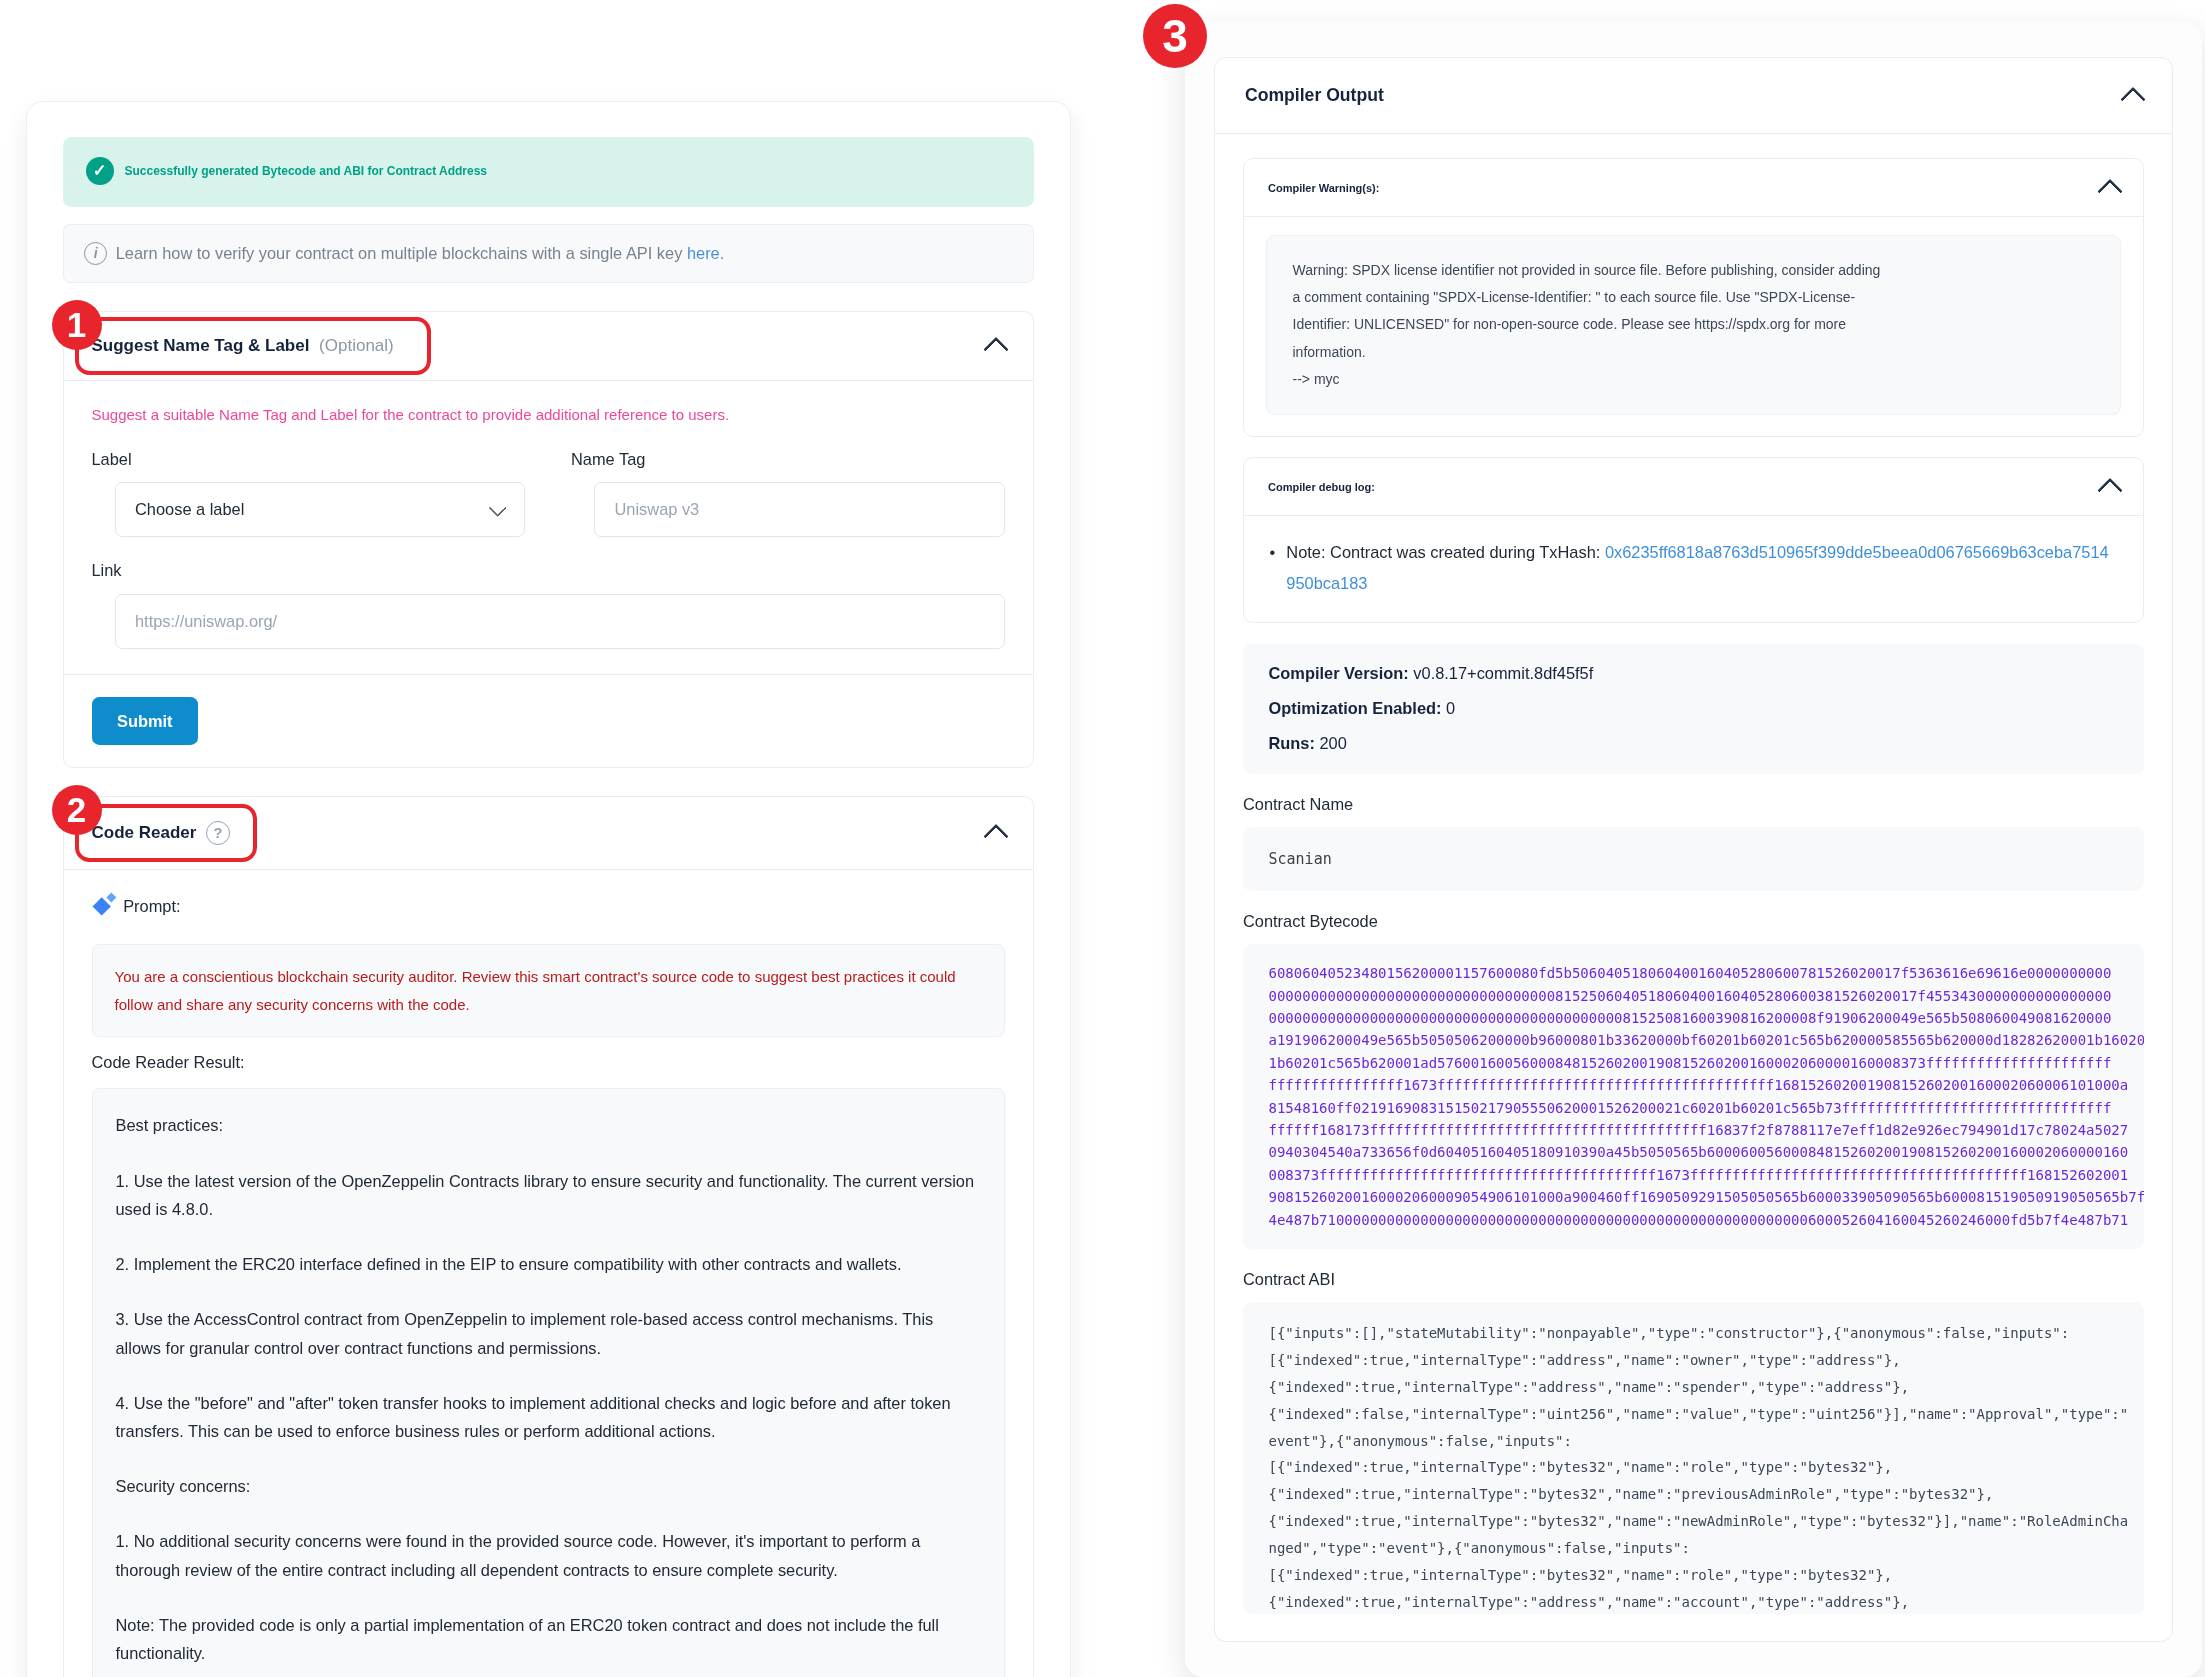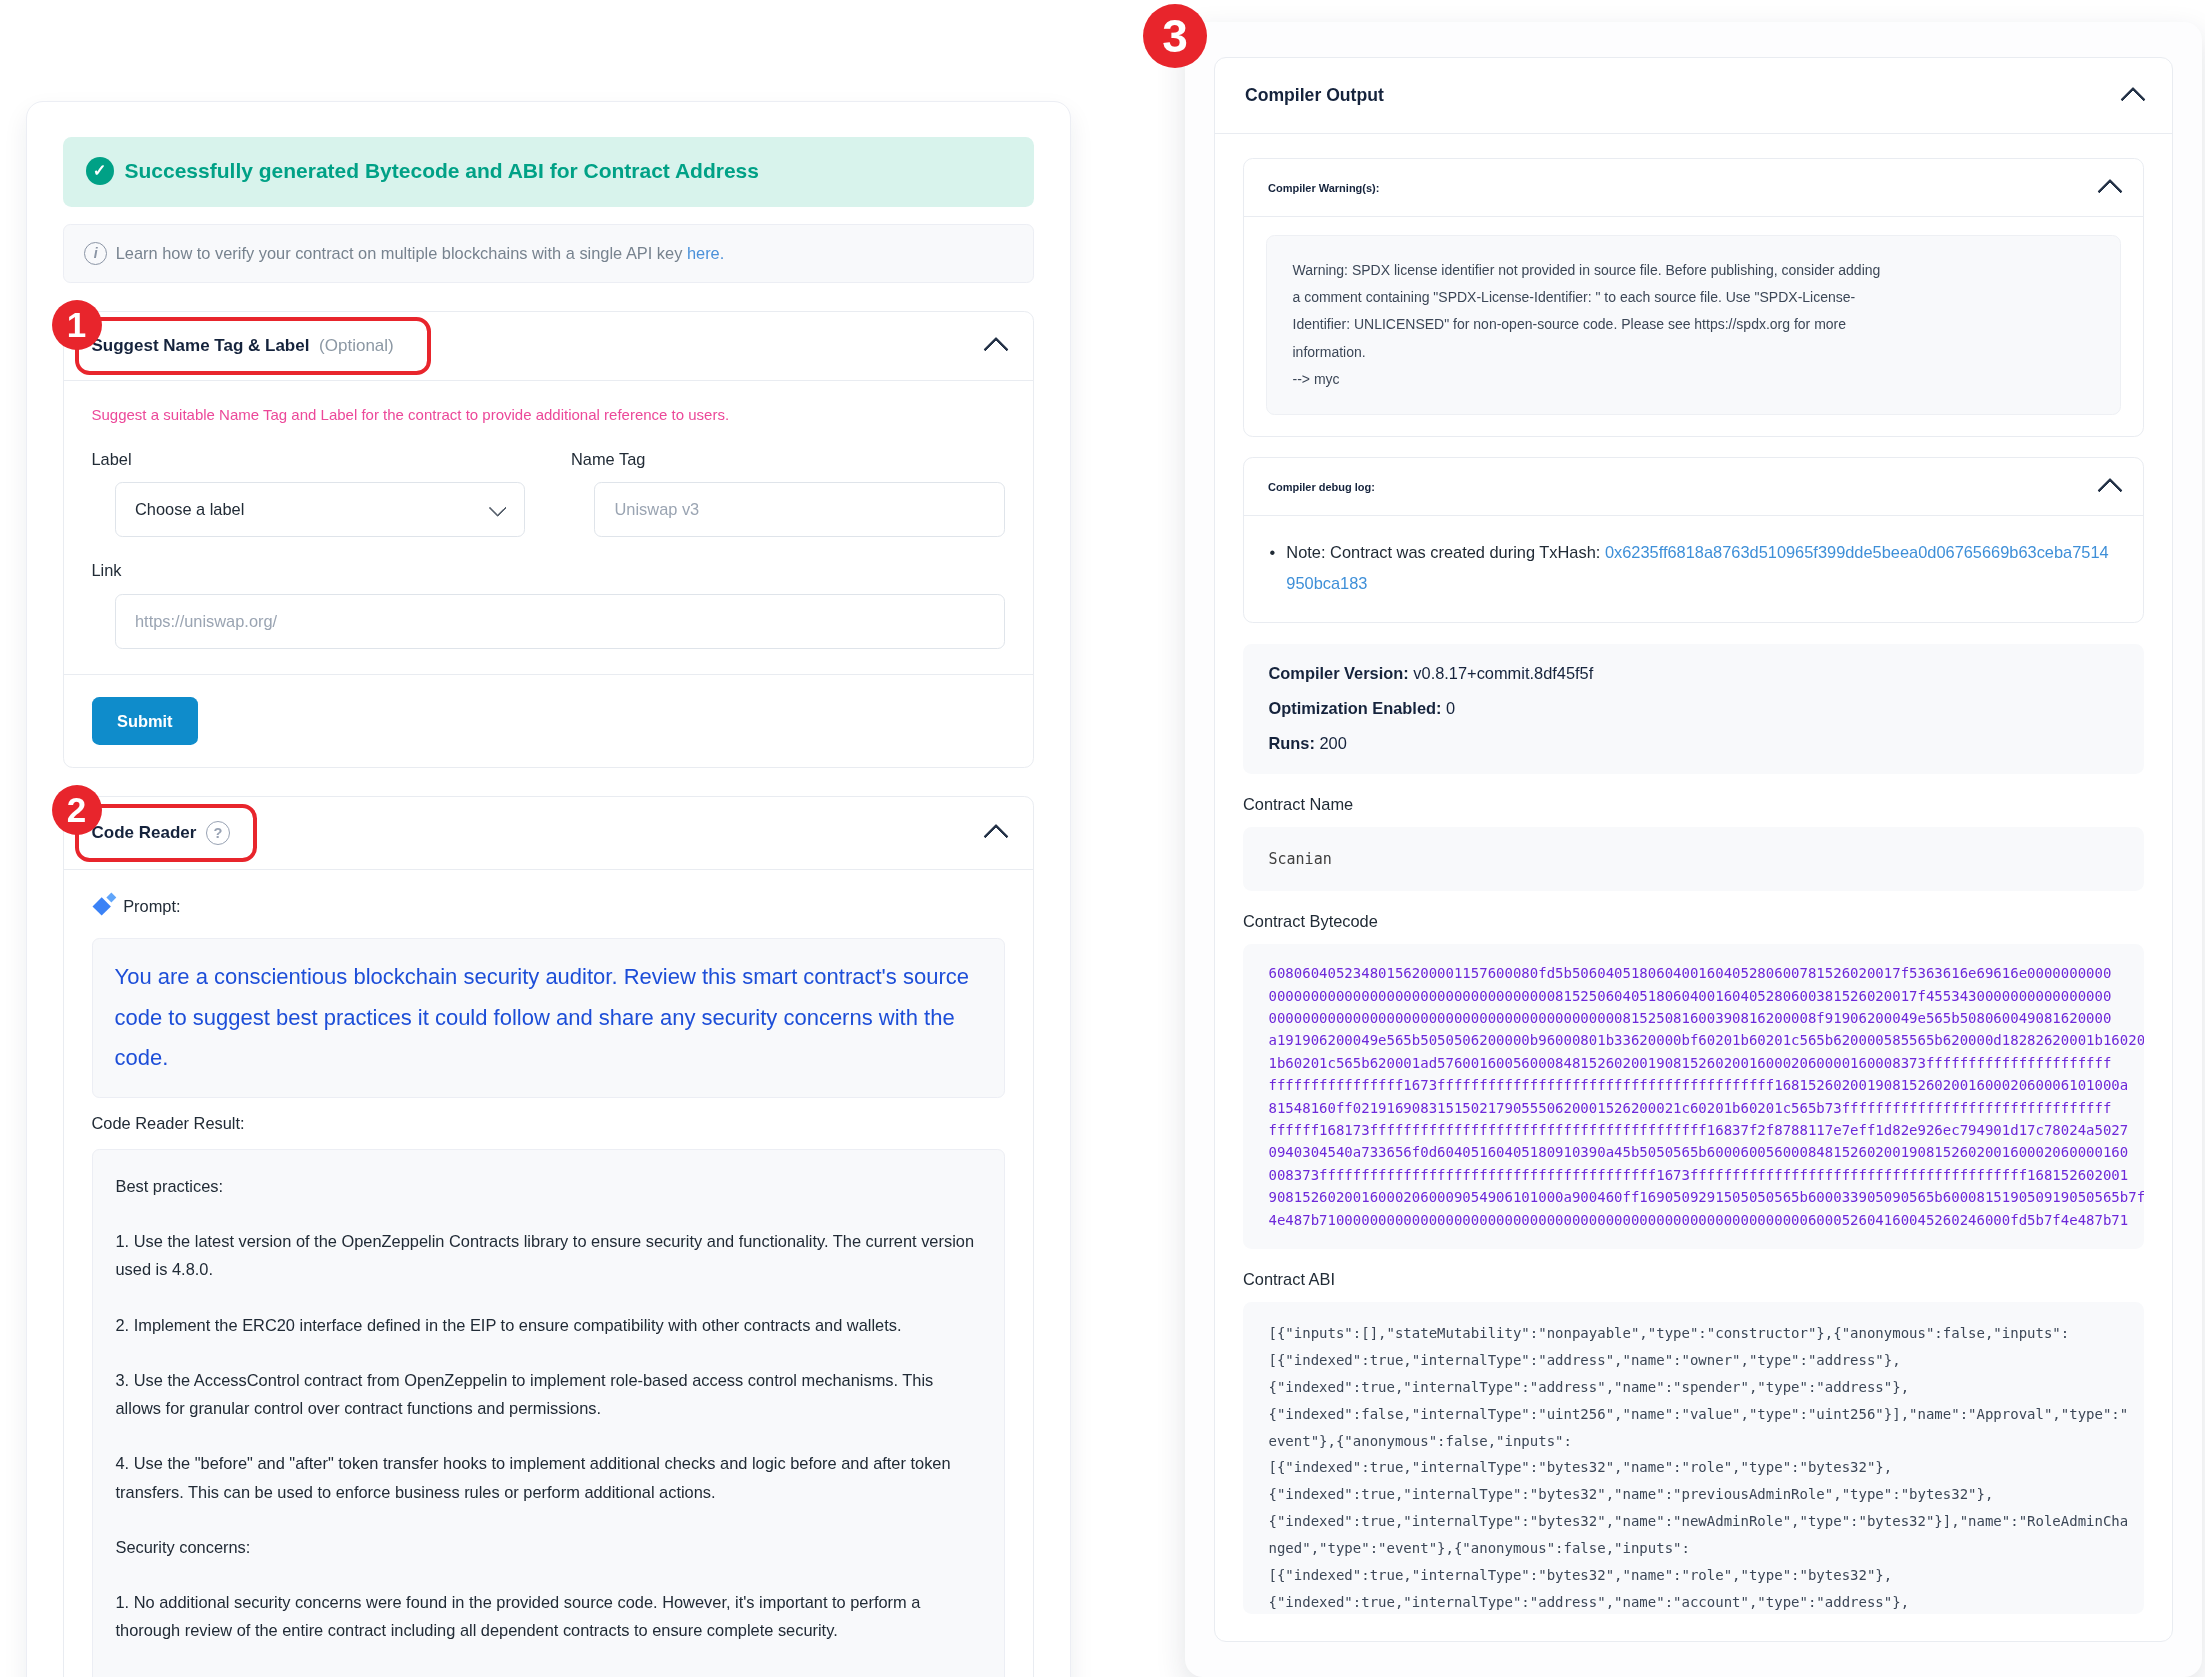--- a/index.html
+++ b/index.html
@@ -23,21 +23,21 @@
                  height:58px; left:11px; z-index:20; pointer-events:none; }
 
   
   .left-card { position:absolute; left:25.5px; top:101px; width:1045px; background:#fff;
                border:1.2px solid #eceef4; border-radius:17px; padding:35px 36px 39px 36px;
                box-shadow:0 11px 24px rgba(30,40,60,.08); }
   .alert-success { background:#d8f3ec; border-radius:8.5px; padding:19.5px 23px 22px 23px; }
   .alert-row { display:flex; align-items:center; gap:11px; }
   .check-icon { width:28px; height:28px; border-radius:50%; background:#00a186; color:#fff; flex:none;
                 display:flex; align-items:center; justify-content:center; font-size:16.4px; font-weight:bold; }
-  .alert-title { color:#00a186; font-weight:bold; font-size:21px; }
+  .alert-title { color:#00a186; font-weight:bold; font-size:12px; }
   .alert-address { color:#4a90d9; font-weight:bold; font-size:16.4px; padding-left:39px; margin-top:13.4px; }
   .info-bar { margin-top:17px; background:#f8f9fb; border:1.2px solid #eceef4; border-radius:7.3px;
               padding:17px 20.7px; color:#77838f; font-size:16.4px; display:flex; align-items:center; gap:8.5px; }
   .info-icon { width:23px; height:23px; border-radius:50%; border:1.8px solid #8b95a5; color:#8b95a5; flex:none;
                display:flex; align-items:center; justify-content:center; font-size:14px; font-style:italic; font-weight:bold; }
   .link-blue { color:#4a90d9; text-decoration:none; cursor:pointer; }
 
   .section-card { position:relative; margin-top:28px; border:1.2px solid #e9ecf1; border-radius:9.7px; background:#fff; }
   .section-header { position:relative; display:flex; align-items:center; justify-content:space-between; padding:24px 28px; }
   .section-title { font-size:17px; font-weight:bold; color:#15233c; display:flex; align-items:center; gap:9.7px; }
@@ -54,22 +54,22 @@
   .select-box, .text-input { height:55px; border:1.2px solid #dfe4ea; border-radius:7.3px; background:#fff;
               display:flex; align-items:center; justify-content:space-between; padding:0 19.5px; font-size:16.4px;margin-left:23px; }
   .placeholder { color:#9aa4b2; }
   .submit-btn { display:inline-block; background:#0f8ccb; color:#fff; font-size:16.4px; font-weight:bold;
                 border:none; border-radius:7.3px; padding:14.6px 25.5px; cursor:pointer; }
 
   .prompt-label { display:flex; align-items:center; gap:9.7px; font-size:16.4px; color:#212b36; }
   .sparkle { position:relative; width:22px; height:22px; flex:none; }
   .sparkle .d1 { position:absolute; left:3.6px; top:3.6px; width:13.4px; height:13.4px; background:#3b82f6; transform:rotate(45deg); }
   .sparkle .d2 { position:absolute; right:-1.2px; top:-2.4px; width:6.7px; height:6.7px; background:#60a5fa; transform:rotate(45deg); }
-  .code-note-box { margin-top:20px; background:#f8f9fb; border:1.2px solid #eceef4; border-radius:7.3px;
-                   padding:18px 22px; font-size:22px; line-height:1.85; color:#1d4ed8; }
+  .code-note-box { margin-top:26px; background:#f8f9fb; border:1.2px solid #eceef4; border-radius:7.3px;
+                   padding:18px 22px; font-size:15px; line-height:1.85; color:#b91c1c; }
   .result-label { margin-top:16px; font-size:16.4px; color:#212b36; }
   .result-box { margin-top:16px; background:#f8f9fb; border:1.2px solid #eceef4; border-radius:7.3px;
                 padding:22px 23px 24px 23px; font-size:16.4px; line-height:1.72; color:#212b36; }
   .result-box .para { margin-bottom:27px; }
   .result-box .para:last-child { margin-bottom:0; }
 
   
   .right-wrap { position:absolute; left:1185px; top:22px; width:1017px; height:1655px;
                 background:#fdfdfe; border-radius:18px; box-shadow:0 11px 30px rgba(30,40,60,.13);
                 padding:35px 29px; }

